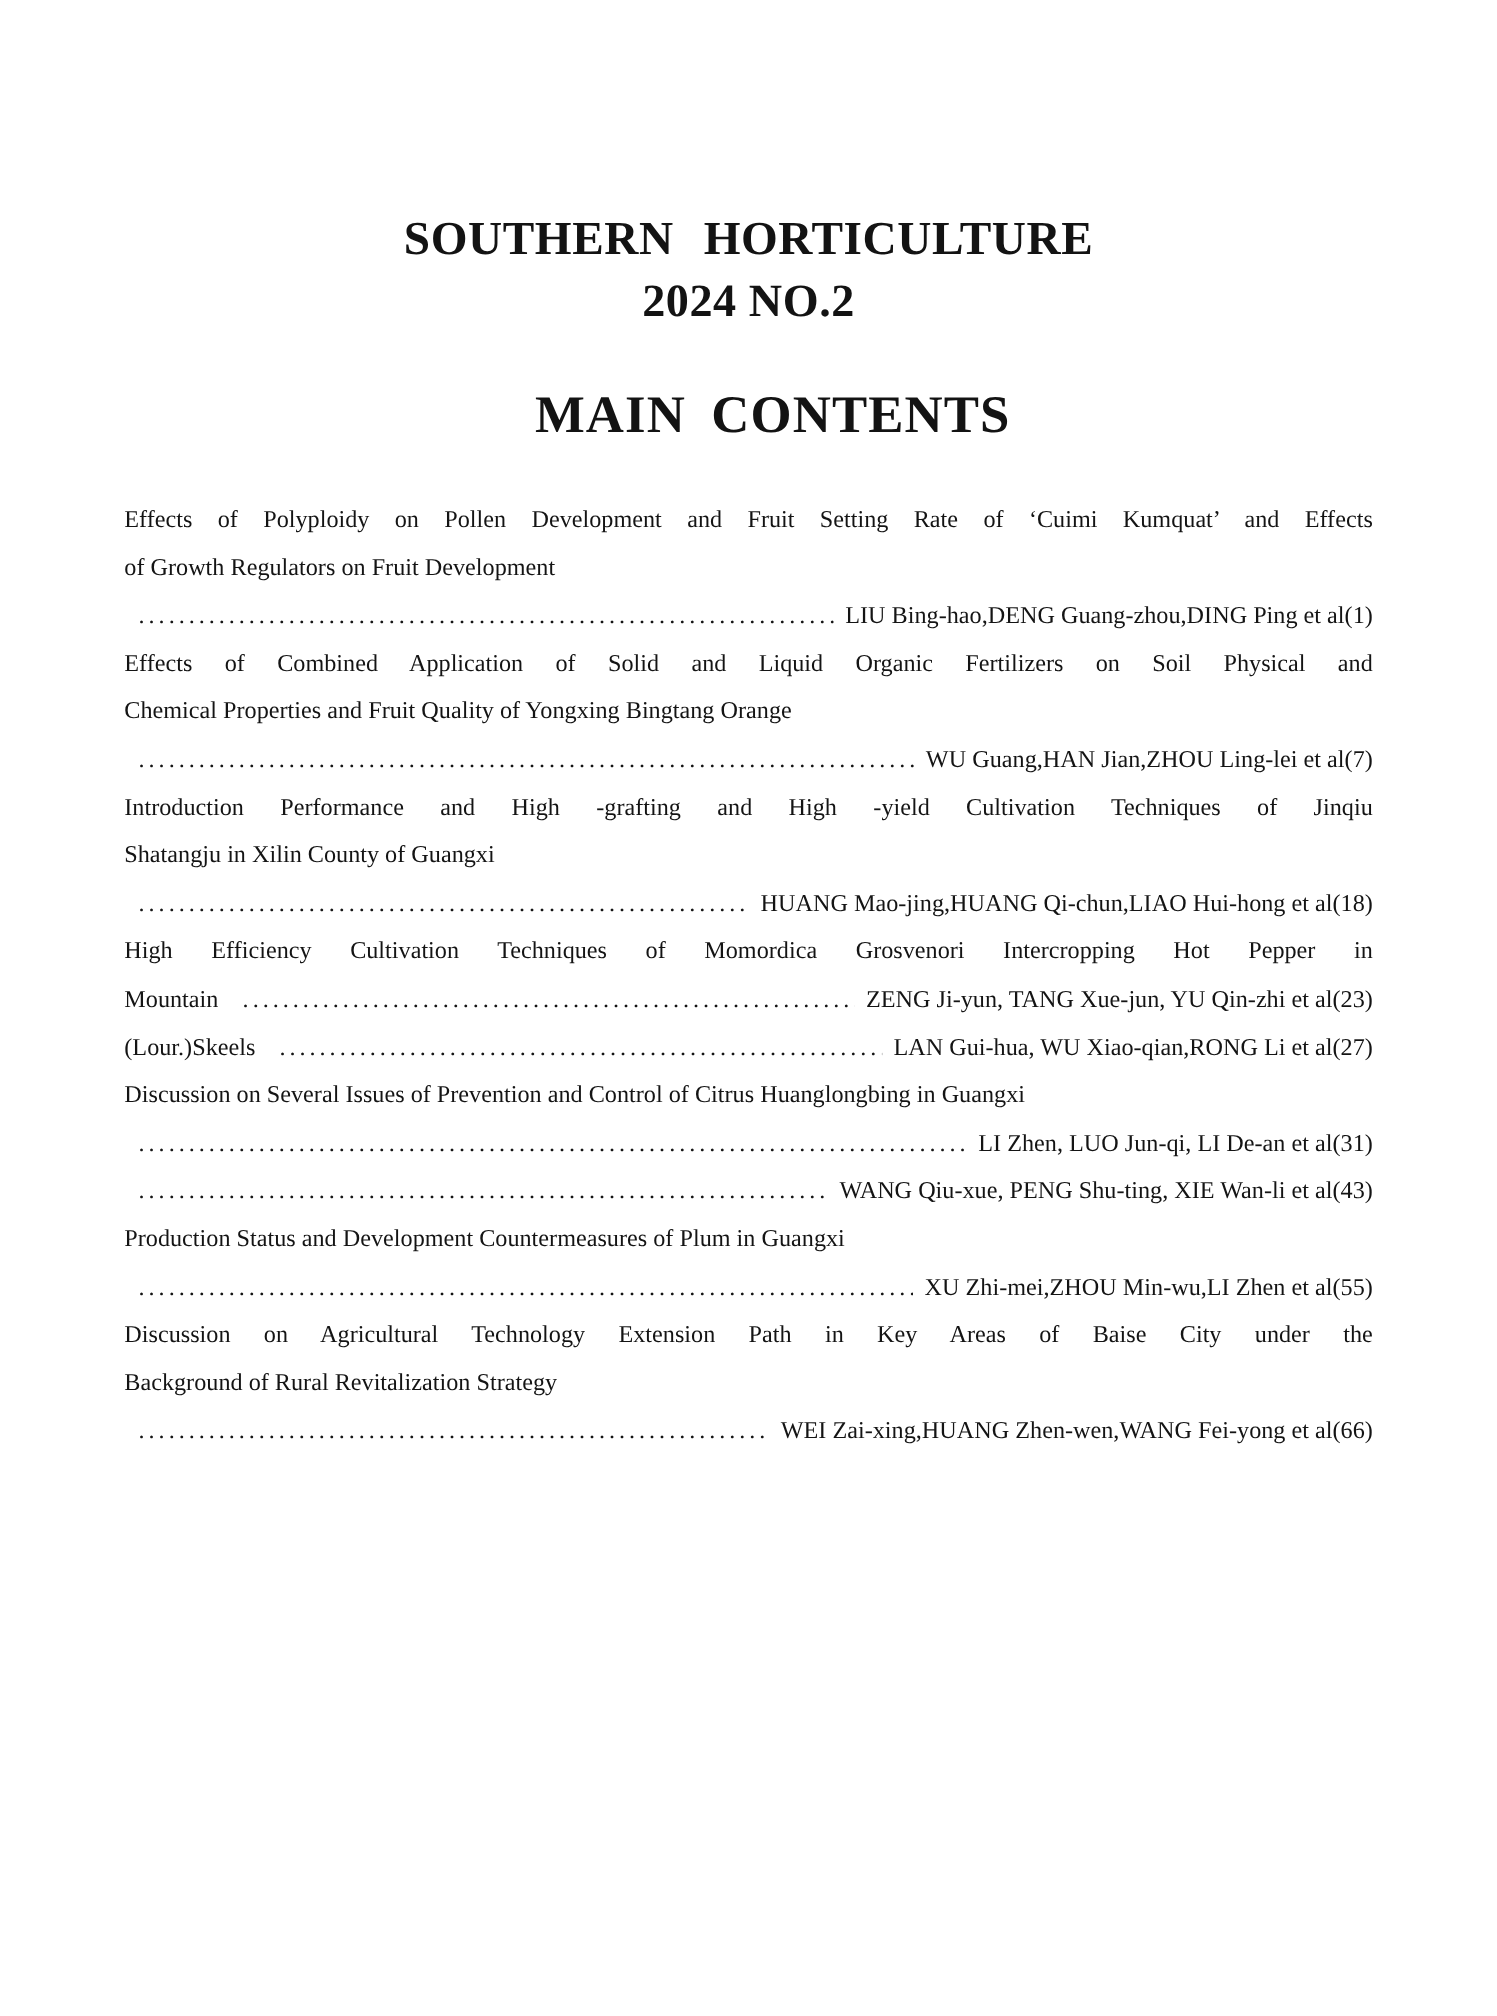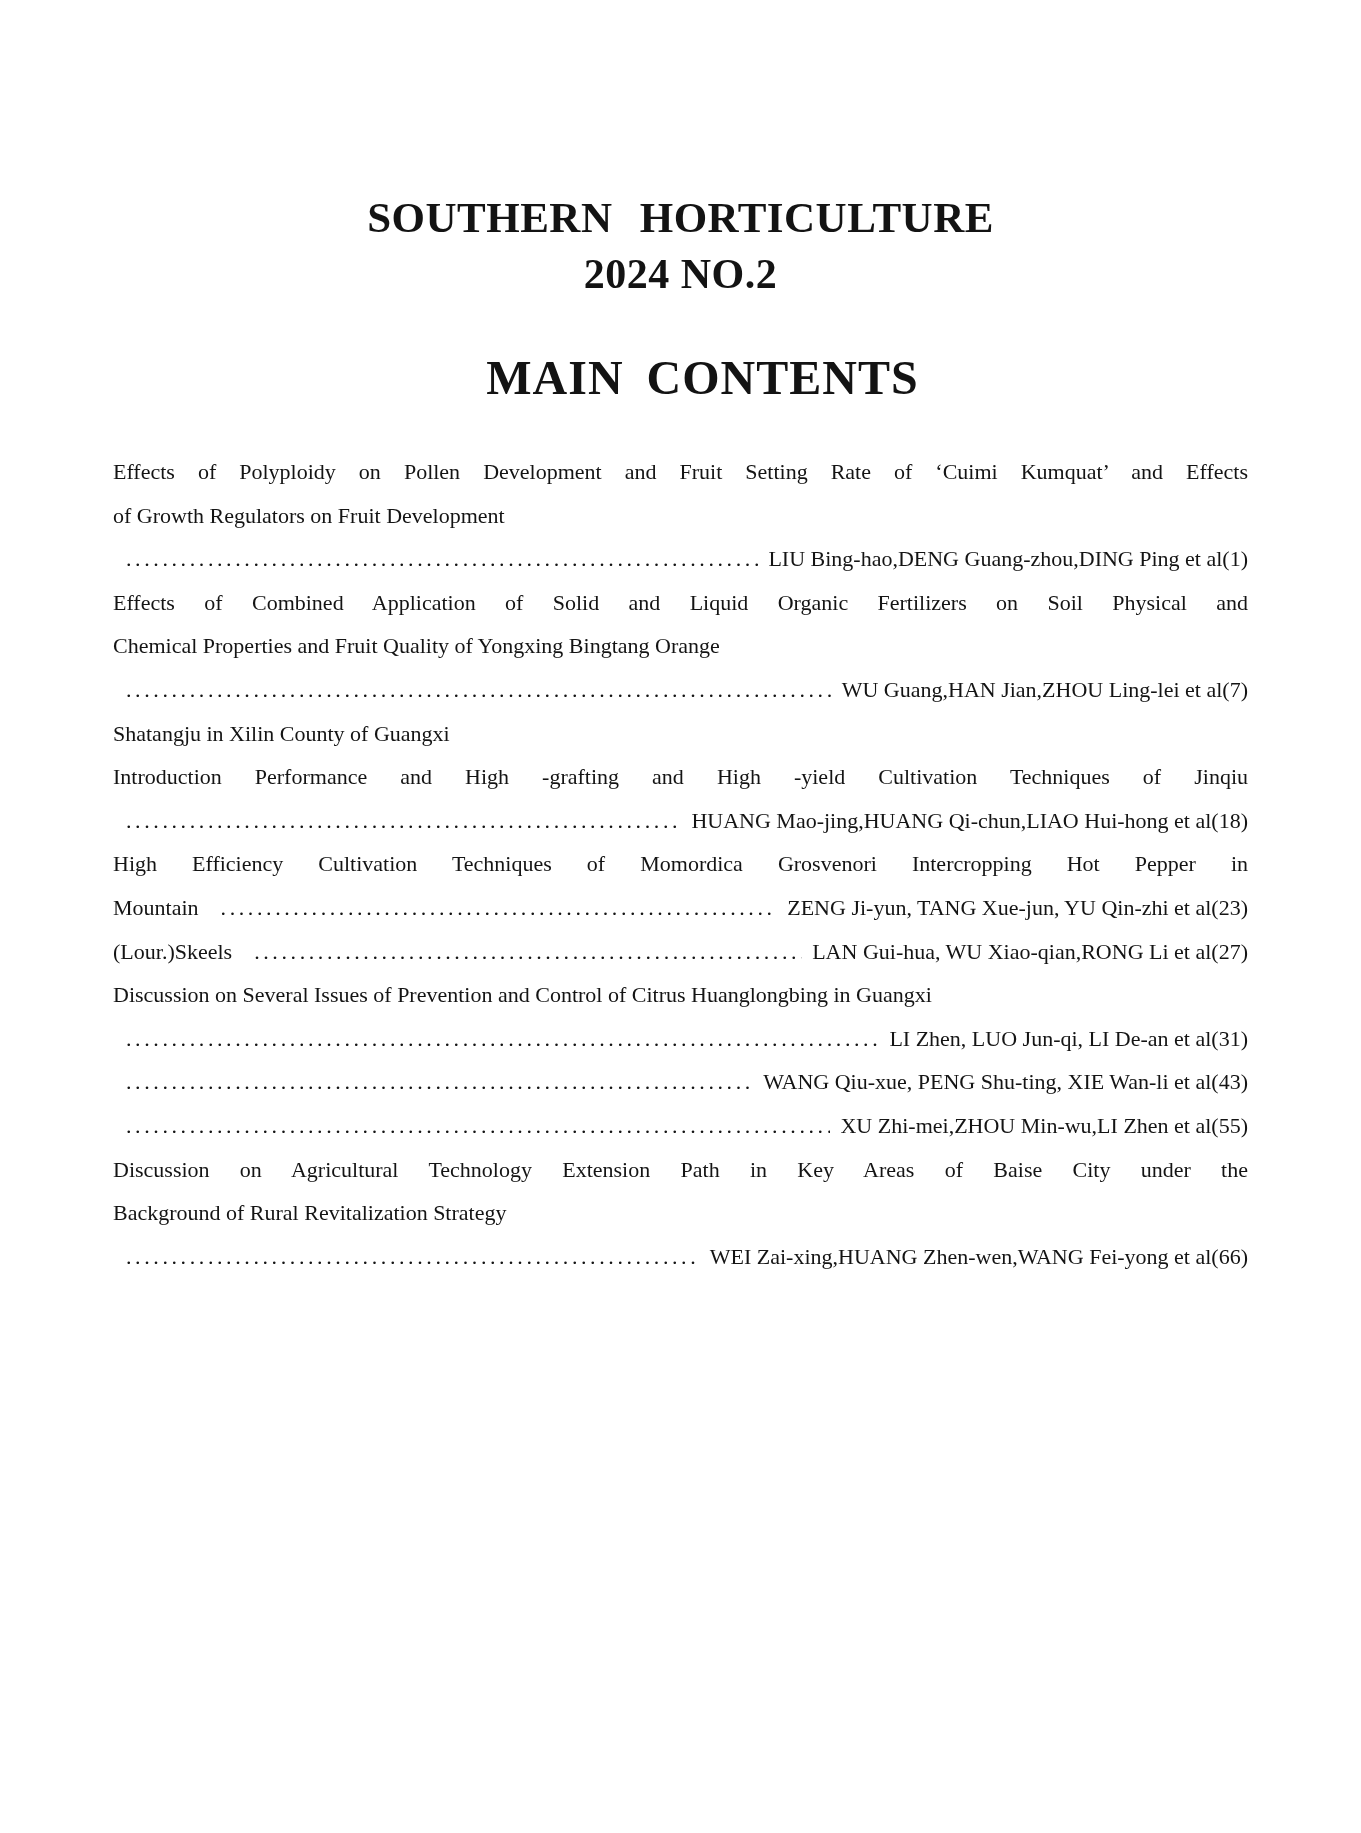--- a/index.html
+++ b/index.html
@@ -115,22 +115,22 @@
       <div class="entry">
         <div class="line title justify"><span class="">Effects of Combined Application of Solid and Liquid Organic Fertilizers on Soil Physical and</span></div>
         <div class="line title"><span class="">Chemical Properties and Fruit Quality of Yongxing Bingtang Orange</span></div>
         <div class="line leader">
           <span class="dots">..................................................................................................................................</span>
           <span class="authors">WU Guang,HAN Jian,ZHOU Ling-lei et al</span>
           <span class="pageno">(7)</span>
         </div>
       </div>
       <div class="entry">
+        <div class="line title justify"><span class="">Introduction Performance and High -grafting and High -yield Cultivation Techniques of Jinqiu</span></div>
         <div class="line title"><span class="">Shatangju in Xilin County of Guangxi</span></div>
-        <div class="line title justify"><span class="">Introduction Performance and High -grafting and High -yield Cultivation Techniques of Jinqiu</span></div>
         <div class="line leader">
           <span class="dots">..................................................................................................................................</span>
           <span class="authors">HUANG Mao-jing,HUANG Qi-chun,LIAO Hui-hong et al</span>
           <span class="pageno">(18)</span>
         </div>
       </div>
       <div class="entry">
         <div class="line title justify"><span class="">High Efficiency Cultivation Techniques of Momordica Grosvenori Intercropping Hot Pepper in</span></div>
         <div class="line leader with-prefix">
           <span class="prefix">Mountain</span>
@@ -156,20 +156,21 @@
         </div>
       </div>
       <div class="entry">
         <div class="line leader">
           <span class="dots">..................................................................................................................................</span>
           <span class="authors">WANG Qiu-xue, PENG Shu-ting, XIE Wan-li et al</span>
           <span class="pageno">(43)</span>
         </div>
       </div>
       <div class="entry">
+        <div class="line title"><span class="">Production Status and Development Countermeasures of Plum in Guangxi</span></div>
         <div class="line leader">
           <span class="dots">..................................................................................................................................</span>
           <span class="authors">XU Zhi-mei,ZHOU Min-wu,LI Zhen et al</span>
           <span class="pageno">(55)</span>
         </div>
       </div>
       <div class="entry">
         <div class="line title justify"><span class="">Discussion on Agricultural Technology Extension Path in Key Areas of Baise City under the</span></div>
         <div class="line title"><span class="">Background of Rural Revitalization Strategy</span></div>
         <div class="line leader">

